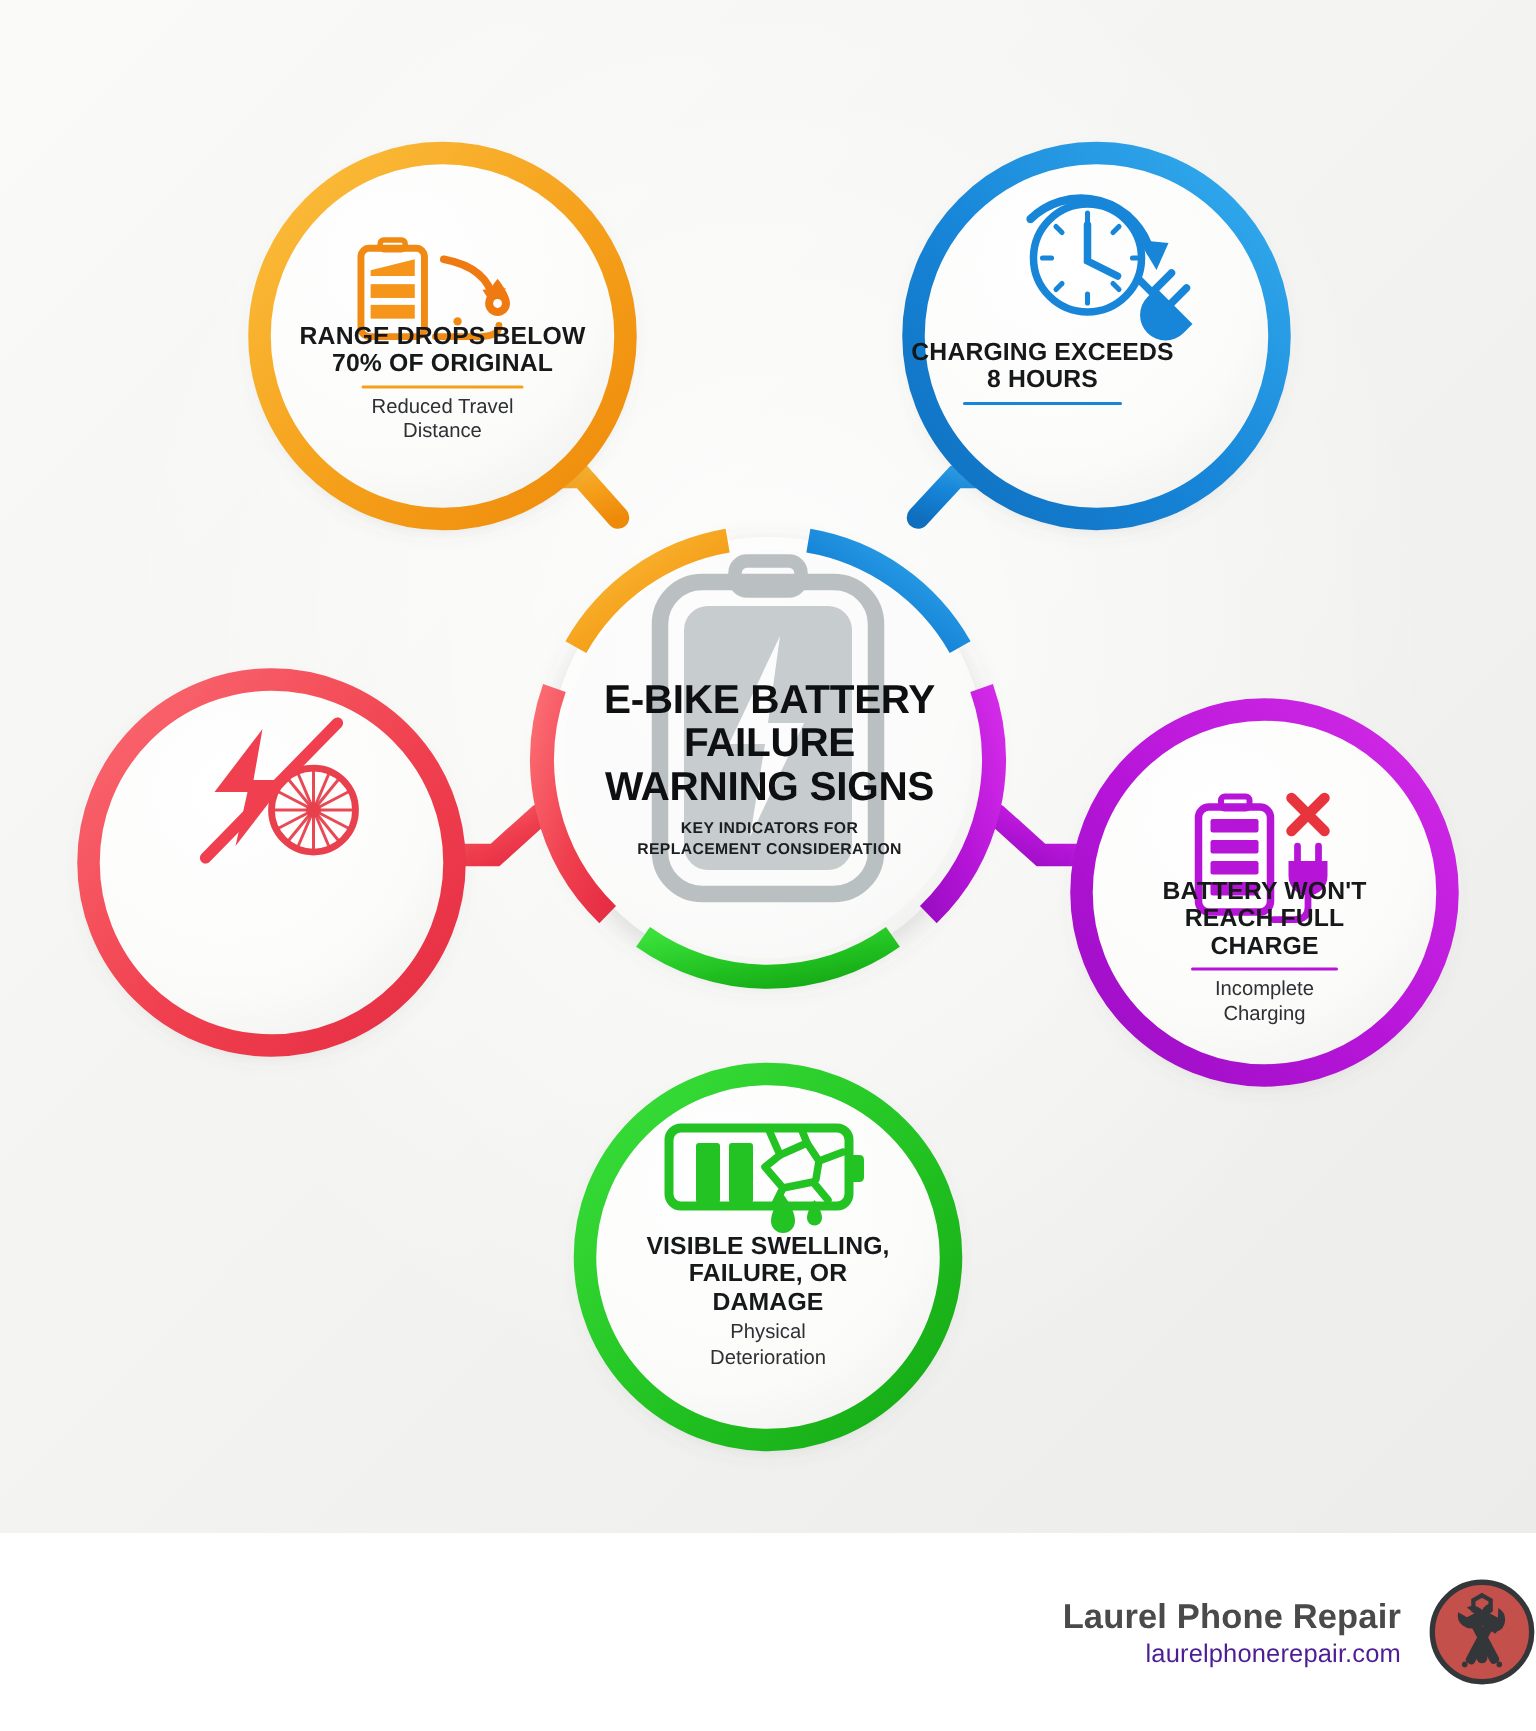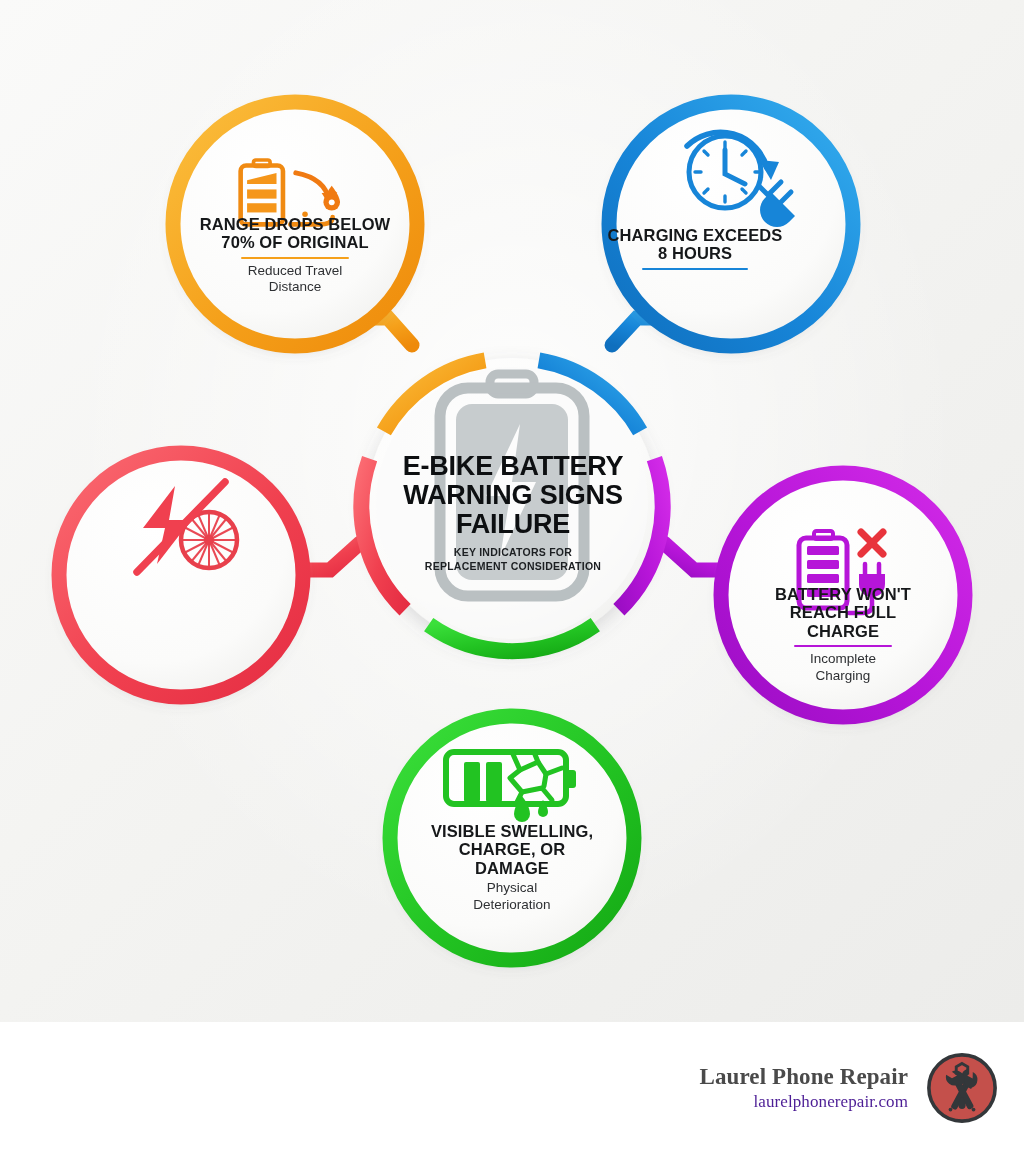--- a/index.html
+++ b/index.html
@@ -55,22 +55,20 @@
   .hub-sub {
     margin-top:7px; font-size:10.5px; font-weight:bold; color:#1c1f22;
     letter-spacing:.25px; line-height:1.25;
   }
 
   
   .footer {
     position:absolute; left:0; top:1022px; width:1024px; height:132px;
     background:#ffffff;
     display:flex; align-items:center; justify-content:flex-end;
-    padding-right:26px;
-    font-family:Liberation Serif, serif;
   }
   .brand-block { text-align:right; margin-right:18px; }
   .brand-name {
     font-size:23px; font-weight:bold; color:#4a4a4a; letter-spacing:.1px;
   }
   .brand-url {
     font-size:17px; color:#4c1d95; margin-top:2px; letter-spacing:.1px;
   }
   .brand-logo { width:72px; height:72px; }
 </style>
@@ -303,22 +301,22 @@
 
         <path d="M 2,36 c 0,-8 8,-18 8,-18 s 8,10 8,18 a 8,8 0 0 1 -16,0 z" fill="#22C322"></path>
         <path d="M 26,34 c 0,-5 5,-12 5,-12 s 5,7 5,12 a 5,5 0 0 1 -10,0 z" fill="#22C322"></path>
       </g>
     </g>
   </svg>
 
   <div class="hub-text">
     <div class="hub-title">
       <div>E-BIKE BATTERY</div>
+      <div>FAILURE</div>
       <div>WARNING SIGNS</div>
-      <div>FAILURE</div>
     </div>
     <div class="hub-sub">
       <div>KEY INDICATORS FOR</div>
       <div>REPLACEMENT CONSIDERATION</div>
     </div>
   </div>
 
   <div class="node-text" style="left:180px; top:215px; width:230px;">
     <div class="node-title" style="font-size:16.5px;">
       <div>RANGE DROPS BELOW</div>
@@ -349,21 +347,21 @@
     <div class="node-div" style="width:98px; background:#B615D8;"></div>
     <div class="node-sub" style="font-size:13.5px;">
       <div>Incomplete</div>
       <div>Charging</div>
     </div>
   </div>
 
   <div class="node-text" style="left:400px; top:822px; width:224px;">
     <div class="node-title" style="font-size:16.5px;">
       <div>VISIBLE SWELLING,</div>
-      <div>CHARGE, OR</div>
+      <div>FAILURE, OR</div>
       <div>DAMAGE</div>
     </div>
     <div class="node-sub" style="font-size:13.5px; margin-top:3px;">
       <div>Physical</div>
       <div>Deterioration</div>
     </div>
   </div>
 
   <div class="footer">
     <div class="brand-block">

